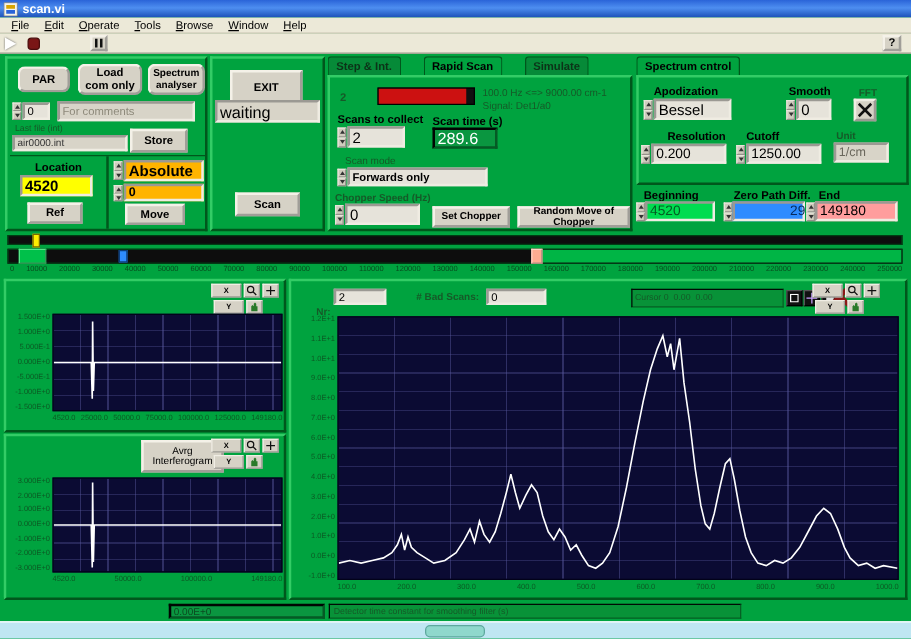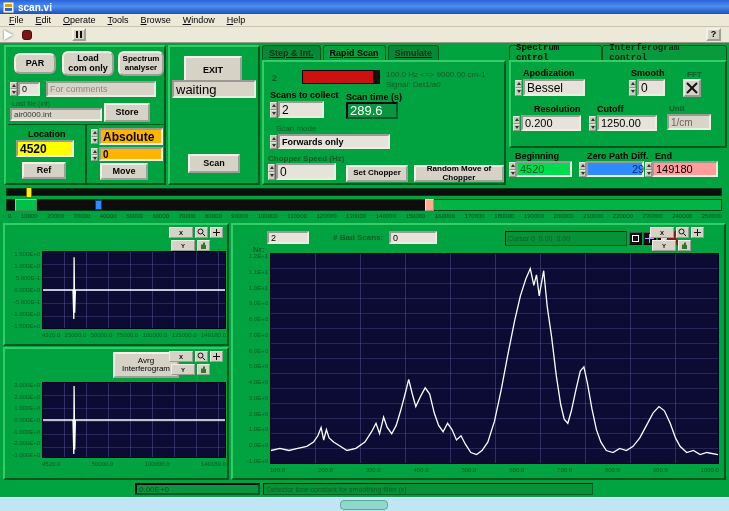--- a/index.html
+++ b/index.html
@@ -132,21 +132,21 @@
   <div class="abs btn" style="left:94px;top:116px;width:48px;height:17px;">Move</div>
 </div>
 
 <div class="abs panel" style="left:168px;top:45px;width:92px;height:140px;">
   <div class="abs btn" style="left:14px;top:9px;width:58px;height:30px;">EXIT</div>
   <div class="abs field" style="left:2px;top:33px;width:84px;height:18px;font-size:13px;">waiting</div>
   <div class="abs btn" style="left:18px;top:107px;width:52px;height:19px;">Scan</div>
 </div>
 
 <div class="abs" style="left:262px;top:45px;width:244px;height:140px;">
-  <div class="abs" style="left:0;top:0;display:flex;gap:2px;text-decoration:underline;">
+  <div class="abs" style="left:0;top:0;display:flex;gap:18px;">
     <div class="tab inactive">Step &amp; Int.</div>
     <div class="tab">Rapid Scan</div>
     <div class="tab inactive">Simulate</div>
   </div>
   <div class="abs panel" style="left:0;top:15px;width:244px;height:125px;">
     <div class="abs lbl dim" style="left:8px;top:11px;font-size:9px;">2</div>
     <div class="abs" style="left:38px;top:8px;width:78px;height:14px;background:#111;border:1px solid #000;">
       <div style="width:92%;height:100%;background:#cc1111;"></div>
     </div>
     <div class="abs lbl dim" style="left:122px;top:8px;font-weight:normal;font-size:8px;">100.0 Hz &lt;=&gt; 9000.00 cm-1</div>
@@ -174,23 +174,22 @@
         <b class="up"></b>
         <b class="dn"></b>
       </div>
     <div class="abs field white" style="left:12px;top:101px;width:60px;height:17px;font-size:12px;">0</div>
     <div class="abs btn" style="left:82px;top:103px;width:62px;height:17px;font-size:8px;">Set Chopper</div>
     <div class="abs btn" style="left:150px;top:103px;width:90px;height:17px;font-size:8px;">Random Move of Chopper</div>
   </div>
 </div>
 
 <div class="abs" style="left:509px;top:45px;width:218px;height:140px;">
-  <div class="abs" style="left:0;top:0;display:flex;gap:0;font-family:Liberation Mono, monospace;">
+  <div class="abs" style="left:0;top:0;display:flex;gap:18px;">
     <div class="tab">Spectrum cntrol</div>
-    <div class="tab inactive" style="background:#0a9a3e;color:#06230f;">Interferogram control</div>
   </div>
   <div class="abs panel" style="left:0;top:15px;width:218px;height:88px;">
     <div class="abs lbl" style="left:12px;top:6px;">Apodization</div>
     <div class="abs stepper" style="left:4px;top:18px;height:16px;">
         <b class="up"></b>
         <b class="dn"></b>
       </div>
     <div class="abs field white" style="left:12px;top:17px;width:62px;height:17px;font-size:12px;">Bessel</div>
 
     <div class="abs lbl" style="left:120px;top:6px;">Smooth</div>

